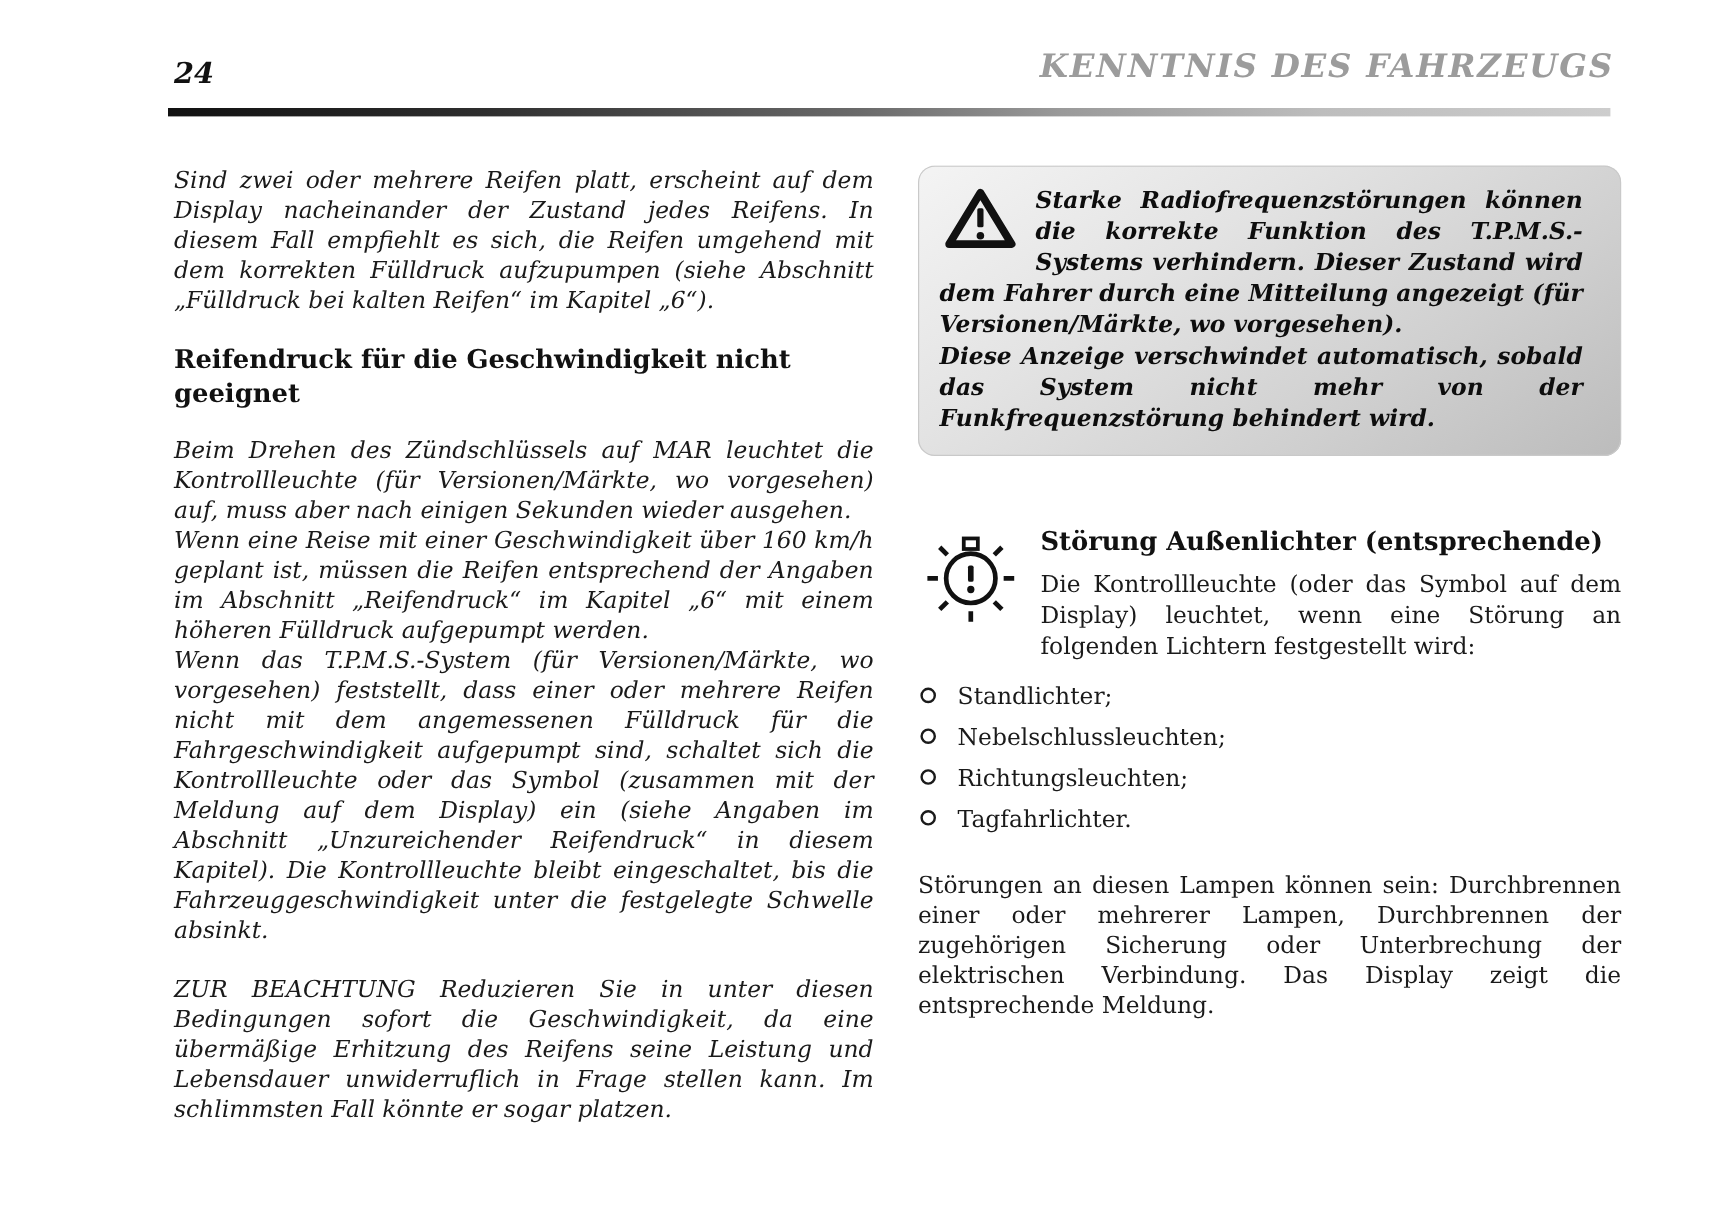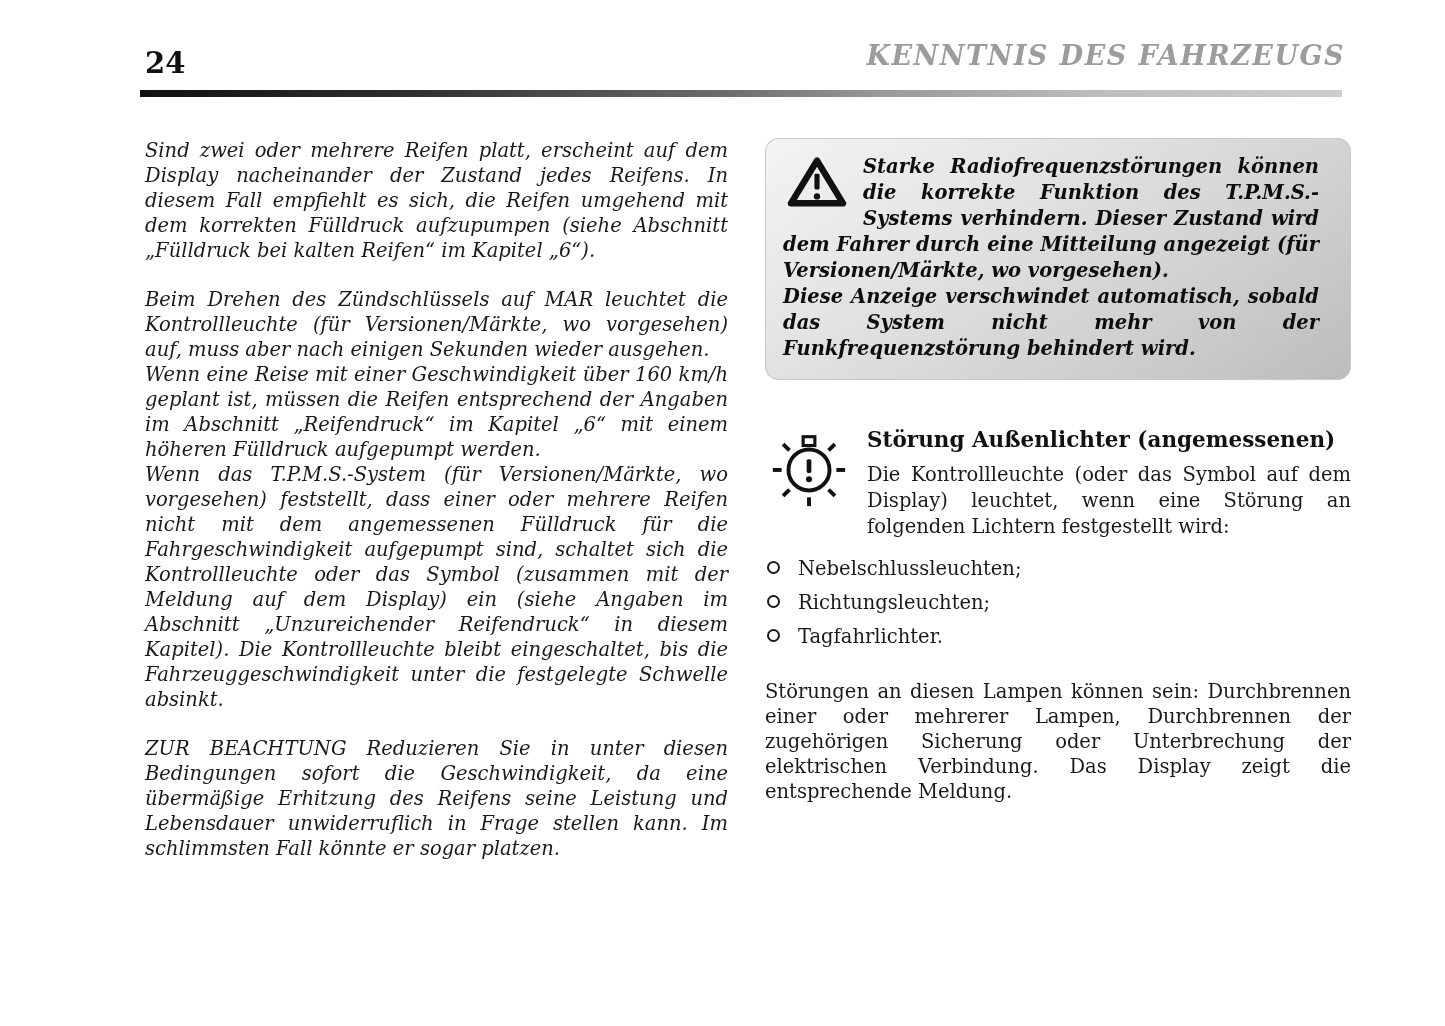--- a/index.html
+++ b/index.html
@@ -8,21 +8,21 @@
     width:1445px; height:1026px;
     position:relative; overflow:hidden;
     font-family:"DejaVu Serif", serif;
     color:#1a1a1a;
   }
 
   
   .header { position:absolute; top:40px; left:145px; width:1200px; }
   .page-number {
     position:absolute; left:0; top:6px;
-    font-size:29px; font-weight:bold; color:#111;
+    font-size:24px; font-weight:bold; font-style:italic; color:#111;
   }
   .page-title {
     text-align:right;
     font-size:27px; font-weight:bold; font-style:italic;
     color:#9c9c9c; letter-spacing:1.5px;
   }
   .header-rule {
     position:absolute; top:90px; left:140px; width:1202px; height:7px;
     background:linear-gradient(to right,
       #111111 0%, #2e2e2e 22%, #6a6a6a 48%,
@@ -44,21 +44,21 @@
     font-size:21.5px; font-weight:bold; line-height:28px;
     margin-bottom:20px; color:#111;
   }
 
   
   .warning-box {
     border-radius:14px;
     background:linear-gradient(145deg, #f4f4f4 0%, #e3e3e3 35%, #cfcfcf 70%, #bcbcbc 100%);
     box-shadow:0 0 0 1px #c9c9c9 inset;
     padding:16px 32px 18px 18px;
-    margin-bottom:42px;
+    margin-bottom:54px;
     min-height:230px;
   }
   .warning-box .warning-text {
     font-size:19.5px; font-weight:bold; font-style:italic;
     line-height:26px; text-align:justify; white-space:pre-line;
     color:#0d0d0d;
   }
   .warning-triangle {
     float:left; width:60px; height:52px;
     margin:2px 16px 6px 4px;
@@ -98,20 +98,21 @@
 <body>
 
 <div class="header">
   <span class="page-number">24</span>
   <div class="page-title">KENNTNIS DES FAHRZEUGS</div>
 </div>
 <div class="header-rule"></div>
 
 <div class="col-left">
   <p class="body-text">Sind zwei oder mehrere Reifen platt, erscheint auf dem Display nacheinander der Zustand jedes Reifens. In diesem Fall empfiehlt es sich, die Reifen umgehend mit dem korrekten Fülldruck aufzupumpen (siehe Abschnitt „Fülldruck bei kalten Reifen“ im Kapitel „6“).</p>
+  <h2 class="section-heading">Reifendruck für die Geschwindigkeit nicht geeignet</h2>
   <p class="body-text">Beim Drehen des Zündschlüssels auf MAR leuchtet die Kontrollleuchte (für Versionen/Märkte, wo vorgesehen) auf, muss aber nach einigen Sekunden wieder ausgehen.
 Wenn eine Reise mit einer Geschwindigkeit über 160 km/h geplant ist, müssen die Reifen entsprechend der Angaben im Abschnitt „Reifendruck“ im Kapitel „6“ mit einem höheren Fülldruck aufgepumpt werden.
 Wenn das T.P.M.S.-System (für Versionen/Märkte, wo vorgesehen) feststellt, dass einer oder mehrere Reifen nicht mit dem angemessenen Fülldruck für die Fahrgeschwindigkeit aufgepumpt sind, schaltet sich die Kontrollleuchte oder das Symbol (zusammen mit der Meldung auf dem Display) ein (siehe Angaben im Abschnitt „Unzureichender Reifendruck“ in diesem Kapitel). Die Kontrollleuchte bleibt eingeschaltet, bis die Fahrzeuggeschwindigkeit unter die festgelegte Schwelle absinkt.</p>
   <p class="body-text">ZUR BEACHTUNG Reduzieren Sie in unter diesen Bedingungen sofort die Geschwindigkeit, da eine übermäßige Erhitzung des Reifens seine Leistung und Lebensdauer unwiderruflich in Frage stellen kann. Im schlimmsten Fall könnte er sogar platzen.</p>
 </div>
 
 <div class="col-right">
 
   <div class="warning-box">
     <svg class="warning-triangle" viewBox="0 0 64 56" aria-hidden="true">
@@ -132,25 +133,29 @@
       <circle cx="45" cy="56.5" r="3.1" fill="#111"></circle>
 
       <line x1="17" y1="47" x2="8" y2="47" stroke="#111" stroke-width="4"></line>
       <line x1="73" y1="47" x2="82" y2="47" stroke="#111" stroke-width="4"></line>
       <line x1="25" y1="67" x2="18.5" y2="73.5" stroke="#111" stroke-width="4"></line>
       <line x1="65" y1="67" x2="71.5" y2="73.5" stroke="#111" stroke-width="4"></line>
       <line x1="45" y1="75" x2="45" y2="84" stroke="#111" stroke-width="4"></line>
       <line x1="25" y1="27" x2="18.5" y2="20.5" stroke="#111" stroke-width="4"></line>
       <line x1="65" y1="27" x2="71.5" y2="20.5" stroke="#111" stroke-width="4"></line>
     </svg>
-    <h2 class="lamp-heading">Störung Außenlichter (angemessenen)</h2>
+    <h2 class="lamp-heading">Störung Außenlichter (entsprechende)</h2>
     <p class="lamp-intro body-text">Die Kontrollleuchte (oder das Symbol auf dem Display) leuchtet, wenn eine Störung an folgenden Lichtern festgestellt wird:</p>
   </div>
 
   <ul class="bullet-list">
+    <li>
+      <span class="bullet-circle"></span>
+      <span>Standlichter;</span>
+    </li>
     <li>
       <span class="bullet-circle"></span>
       <span>Nebelschlussleuchten;</span>
     </li>
     <li>
       <span class="bullet-circle"></span>
       <span>Richtungsleuchten;</span>
     </li>
     <li>
       <span class="bullet-circle"></span>

